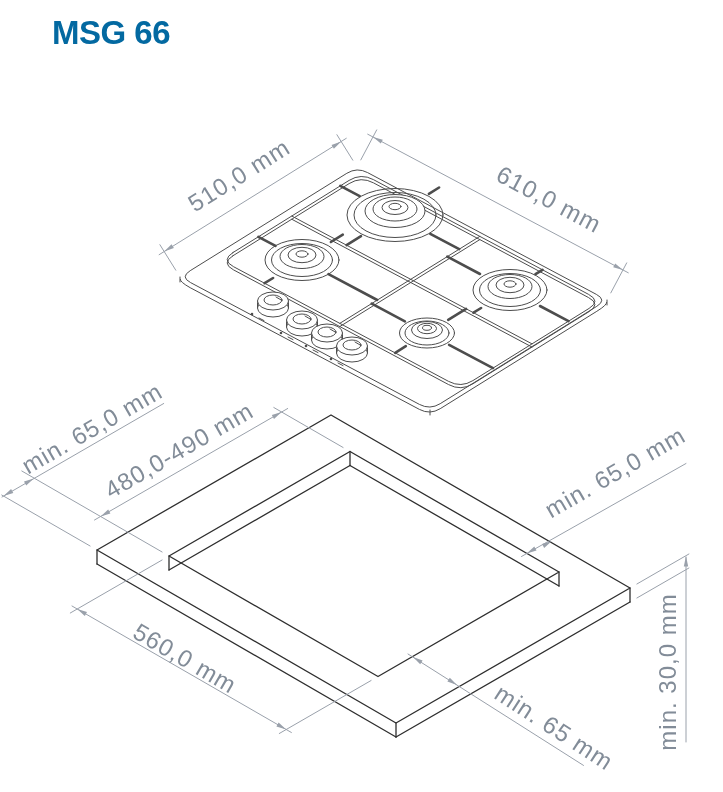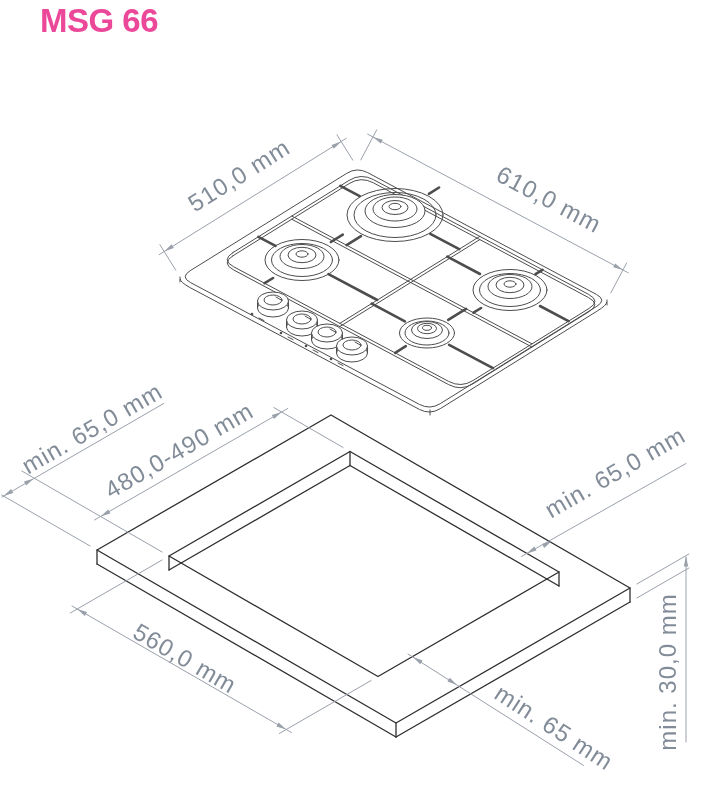--- a/index.html
+++ b/index.html
@@ -1,19 +1,19 @@
 <!DOCTYPE html>
 <html><head>
 <meta charset="utf-8">
 <style>
   html,body{margin:0;padding:0;background:#ffffff;}
   .page{position:relative;width:723px;height:792px;background:#ffffff;overflow:hidden;
         font-family:"Liberation Sans",sans-serif;}
-  .model-title{position:absolute;left:40px;top:2px;margin:0;font-size:33px;font-weight:700;
-        letter-spacing:-0.5px;color:#ec4899;font-family:"Liberation Sans",sans-serif;}
+  .model-title{position:absolute;left:40px;top:2px;margin:12px;font-size:33px;font-weight:700;
+        letter-spacing:-0.5px;color:#0369a1;font-family:"Liberation Sans",sans-serif;}
   svg{position:absolute;left:0;top:0;}
   .hobline{stroke:#4d4d4d;stroke-width:1;fill:none;stroke-linejoin:round;stroke-linecap:round;}
   .hobfill{stroke:#4d4d4d;stroke-width:1;fill:#ffffff;stroke-linejoin:round;}
   .bar{stroke:#4d4d4d;stroke-width:2.6;stroke-linecap:round;fill:none;}
   .slabline{stroke:#2e2e2e;stroke-width:1.3;fill:none;stroke-linejoin:round;stroke-linecap:round;}
   .slabfill{stroke:#2e2e2e;stroke-width:1.3;fill:#ffffff;stroke-linejoin:round;}
   .dim{stroke:#9aa1ab;stroke-width:1;fill:none;stroke-linecap:round;}
   .arrow{fill:#9aa1ab;stroke:none;}
   .dim-label{font-family:"Liberation Sans",sans-serif;font-size:24px;letter-spacing:1px;
         fill:#828c98;}

